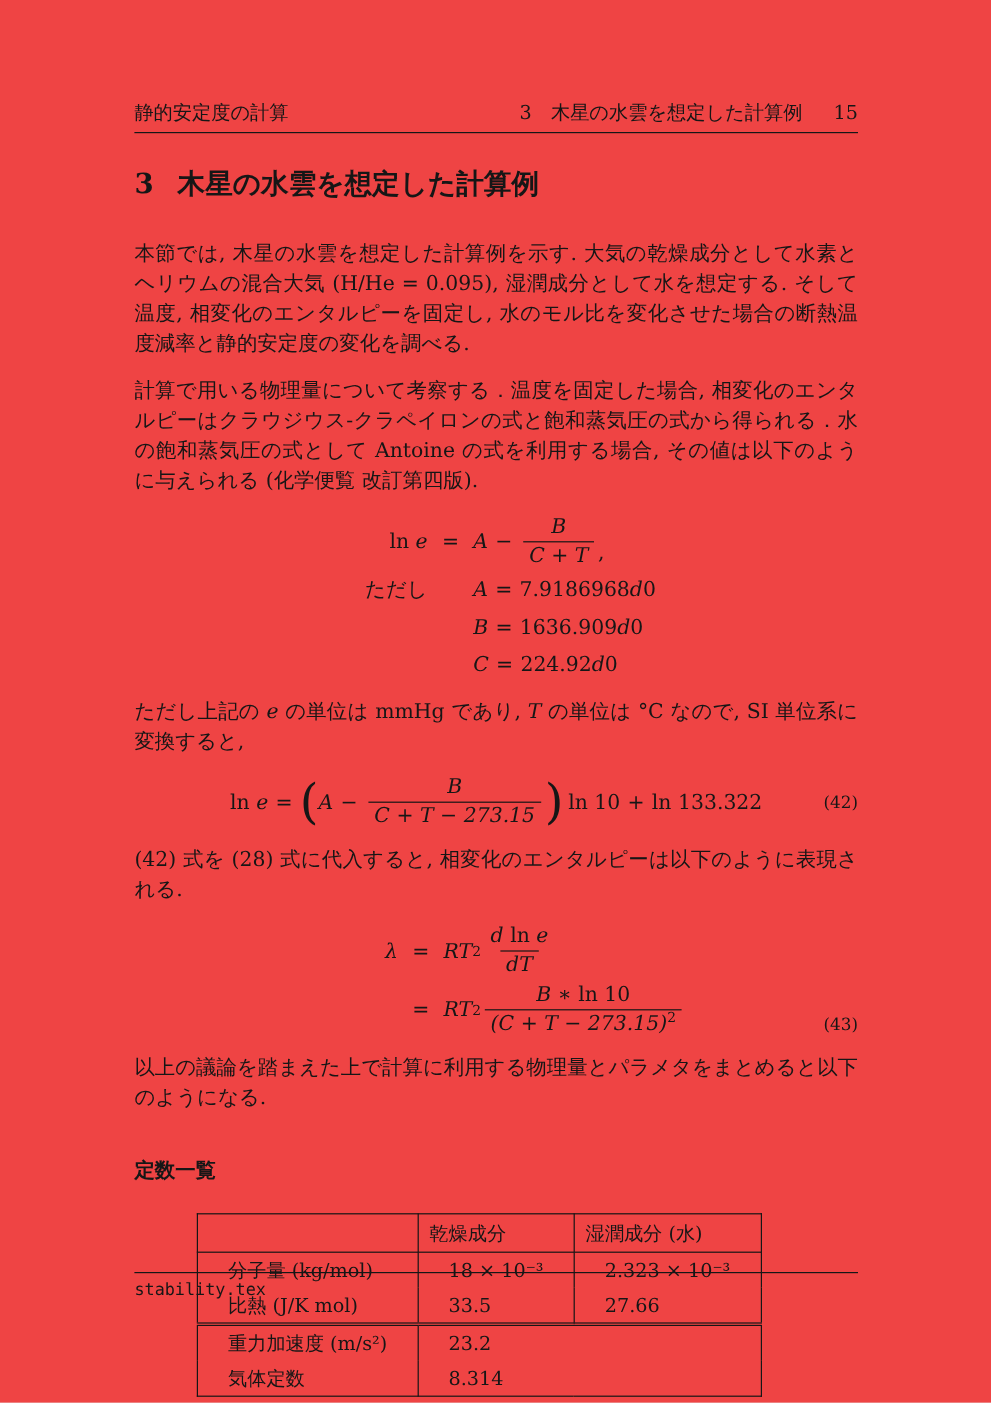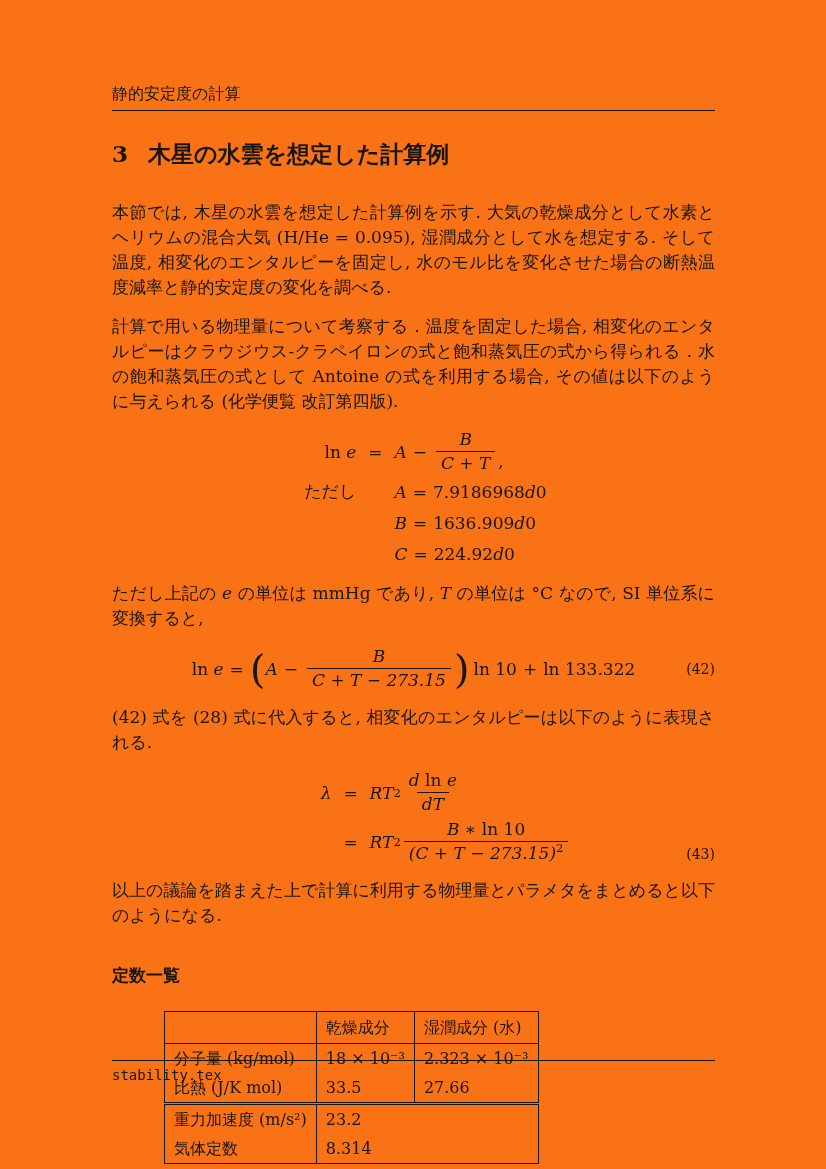--- a/index.html
+++ b/index.html
@@ -1,20 +1,20 @@
 <!DOCTYPE html>
 <html><head>
 <meta charset="utf-8">
 <style>
   * { margin:0; padding:0; box-sizing:border-box; }
   html,body { background:#e8e8e8; }
   .page {
     position:relative;
     width:826px; height:1169px;
-    background:#f97316;
+    background:#ef4444;
     color:#161616;
     font-family:"DejaVu Serif","Liberation Serif",serif;
     overflow:hidden;
   }
   .content {
     position:absolute; left:112px; top:84px; width:603px;
   }
   
   .running-header {
     display:flex; justify-content:space-between; align-items:baseline;
@@ -60,21 +60,21 @@
     font-size:17px; font-weight:bold;
     font-family:"DejaVu Sans","Liberation Sans",sans-serif;
   }
   .const-table {
     border-collapse:collapse;
     margin:24px 0 0 52px;
     font-size:16px;
   }
   .const-table td {
     border-left:1px solid #161616; border-right:1px solid #161616;
-    padding:2px 9px; line-height:25px; vertical-align:top;
+    padding:2px 25px; line-height:25px; vertical-align:top;
     white-space:nowrap;
   }
   .const-table tr.hdr td { border-top:1px solid #161616; border-bottom:1px solid #161616; padding:3px 9px; }
   .const-table tr.dbl td { border-top:3px double #161616; }
   .const-table tr.last td { border-bottom:1px solid #161616; }
   .const-table td.c1 { min-width:150px; }
   .const-table td.c2 { min-width:90px; }
   .const-table td.c3 { min-width:116px; }
   
   .footer { position:absolute; left:112px; top:1060px; width:603px; }
@@ -85,20 +85,24 @@
   .tt { font-family:"DejaVu Sans Mono","Liberation Mono",monospace; font-size:14px; }
 </style>
 </head>
 <body>
 
 <div class="page">
   <div class="content">
 
     <div class="running-header">
       <span>静的安定度の計算</span>
+      <span class="hdr-right">
+        <span>3　木星の水雲を想定した計算例</span>
+        <span class="hdr-page-num">15</span>
+      </span>
     </div>
     <div class="hrule"></div>
 
     <div class="section-heading">
       <span class="sec-num">3</span>
       <span class="sec-title">木星の水雲を想定した計算例</span>
     </div>
 
     <p class="body-par first">本節では, 木星の水雲を想定した計算例を示す. 大気の乾燥成分として水素とヘリウムの混合大気 (H/He = 0.095), 湿潤成分として水を想定する. そして温度, 相変化のエンタルピーを固定し, 水のモル比を変化させた場合の断熱温度減率と静的安定度の変化を調べる.</p>
     <p class="body-par">計算で用いる物理量について考察する．温度を固定した場合, 相変化のエンタルピーはクラウジウス-クラペイロンの式と飽和蒸気圧の式から得られる．水の飽和蒸気圧の式として Antoine の式を利用する場合, その値は以下のように与えられる (化学便覧 改訂第四版).</p>

